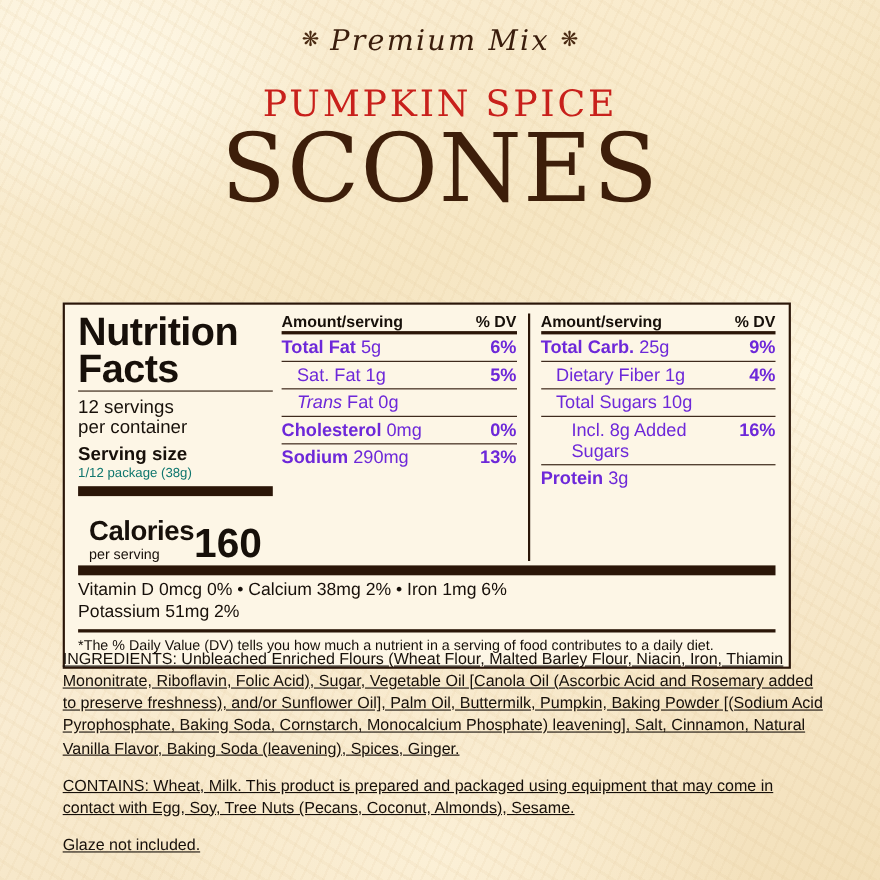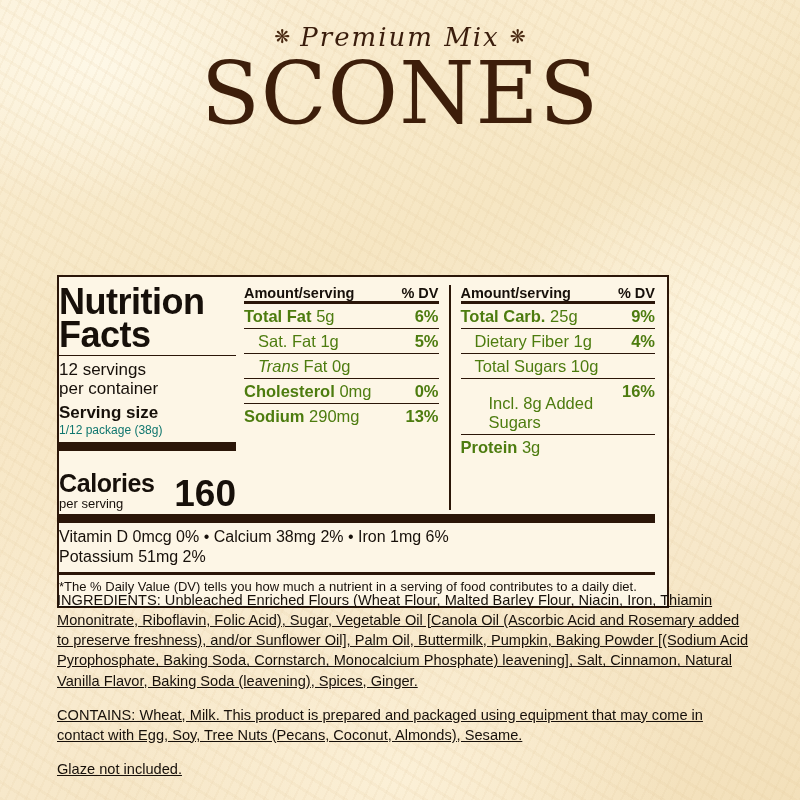--- a/index.html
+++ b/index.html
@@ -69,24 +69,24 @@
     font-family: "DejaVu Serif", serif;
     font-size: 86px;
     letter-spacing: 1px;
     line-height: 1.05;
   }
 
   
   .nfp {
     position: absolute;
     left: 57px; top: 253px;
-    width: 612px;
+    width: 662px;
     background: #fdf6e6;
     border: 2px solid #2b1608;
-    padding: 8px 12px 10px 0;
+    padding: 8px 12px 10px 12px;
   }
   .nfp-top { display: flex; }
   .nfp-left { width: 185px; padding-right: 8px; }
   .nfp-right { flex: 1; display: flex; }
   .col { flex: 1; }
   .col.first { padding-right: 10px; }
   .col.second { padding-left: 10px; border-left: 2px solid #2b1608; }
 
   .nf-title {
     font-family: "Liberation Sans", sans-serif;
@@ -96,40 +96,40 @@
     color: #17100a;
     letter-spacing: -0.5px;
   }
   .rule-thin { border-top: 1px solid #2b1608; margin: 4px 0; }
   .rule-thick { border-top: 9px solid #2b1608; margin: 5px 0 4px; }
 
   .servings { font-size: 17px; line-height: 1.12; color: #17100a; margin-top: 4px; }
   .serving-size-label { font-weight: bold; font-size: 17px; margin-top: 5px; color: #17100a; }
   .serving-size-val { font-size: 12px; color: #0f766e; }
 
-  .cal-row { display: flex; align-items: flex-end; justify-content: space-between; margin-top: 20px; }
+  .cal-row { display: flex; align-items: flex-end; justify-content: center; margin-top: 20px; }
   .cal-label-wrap { line-height: 1; }
   .cal-label { font-weight: bold; font-size: 25px; color: #17100a; letter-spacing: -0.4px; }
   .cal-sub { font-weight: normal; font-size: 13px; color: #17100a; margin-top: 1px; }
   .cal-value { font-weight: bold; font-size: 37px; color: #17100a; line-height: 0.9; }
 
   .amt-head { display: flex; justify-content: space-between; font-weight: bold; font-size: 14.5px; color: #17100a; gap: 44px; }
   .line {
     display: flex; justify-content: space-between;
-    font-size: 16.5px; color: #4d7c0f;
+    font-size: 16.5px; color: #6d28d9;
     padding: 3px 0 2px;
     border-top: 1px solid #2b1608;
   }
   .line.first-line { border-top: 3px solid #2b1608; }
   .line .nm { padding-right: 6px; }
   .line .dv { font-weight: bold; white-space: nowrap; }
   .b { font-weight: bold; }
   .i { font-style: italic; }
   .ind1 { padding-left: 14px; }
-  .ind2 { padding-left: 28px; margin-top: 12px; }
+  .ind2 { padding-left: 28px; }
 
   .vit-block {
     border-top: 9px solid #2b1608;
     margin-top: 4px;
     padding-top: 4px;
     font-size: 16px;
     color: #17100a;
     line-height: 1.25;
   }
   .footnote {
@@ -157,20 +157,21 @@
 </head>
 <body>
 
 <div class="bg"></div>
 
 <div class="page">
 
   <div class="premium">
     <span class="flourish">❋</span><span>Premium Mix</span><span class="flourish">❋</span>
   </div>
+  <div class="flavor">PUMPKIN SPICE</div>
   <div class="product">SCONES</div>
 
   <div class="nfp">
     <div class="nfp-top">
 
       <div class="nfp-left">
         <div class="nf-title">Nutrition</div>
         <div class="nf-title">Facts</div>
         <div class="rule-thin"></div>
         <div class="servings">

